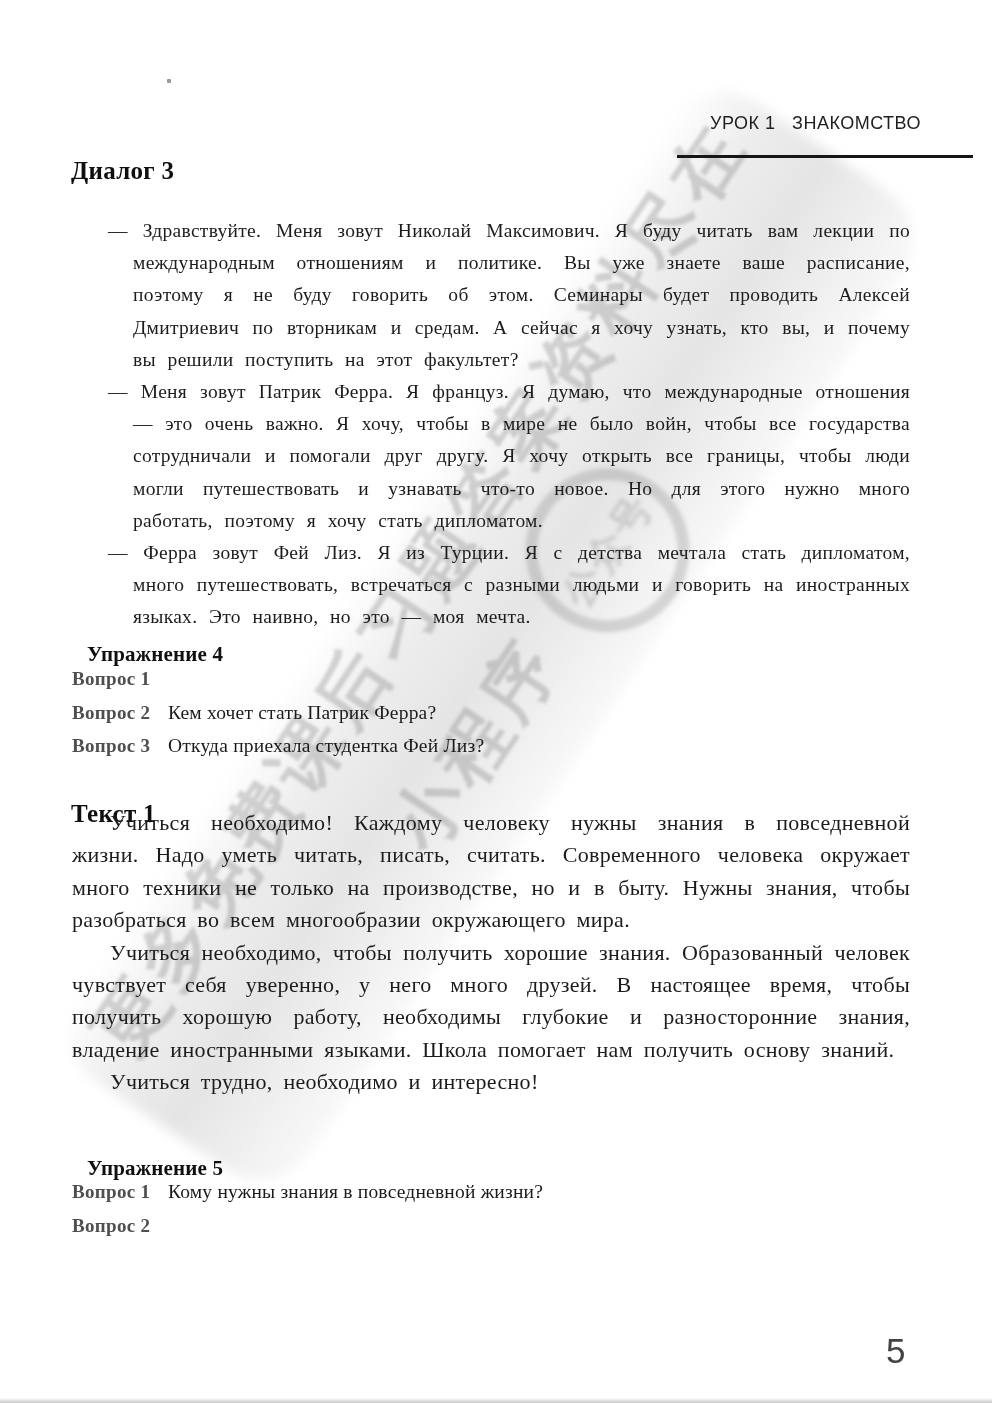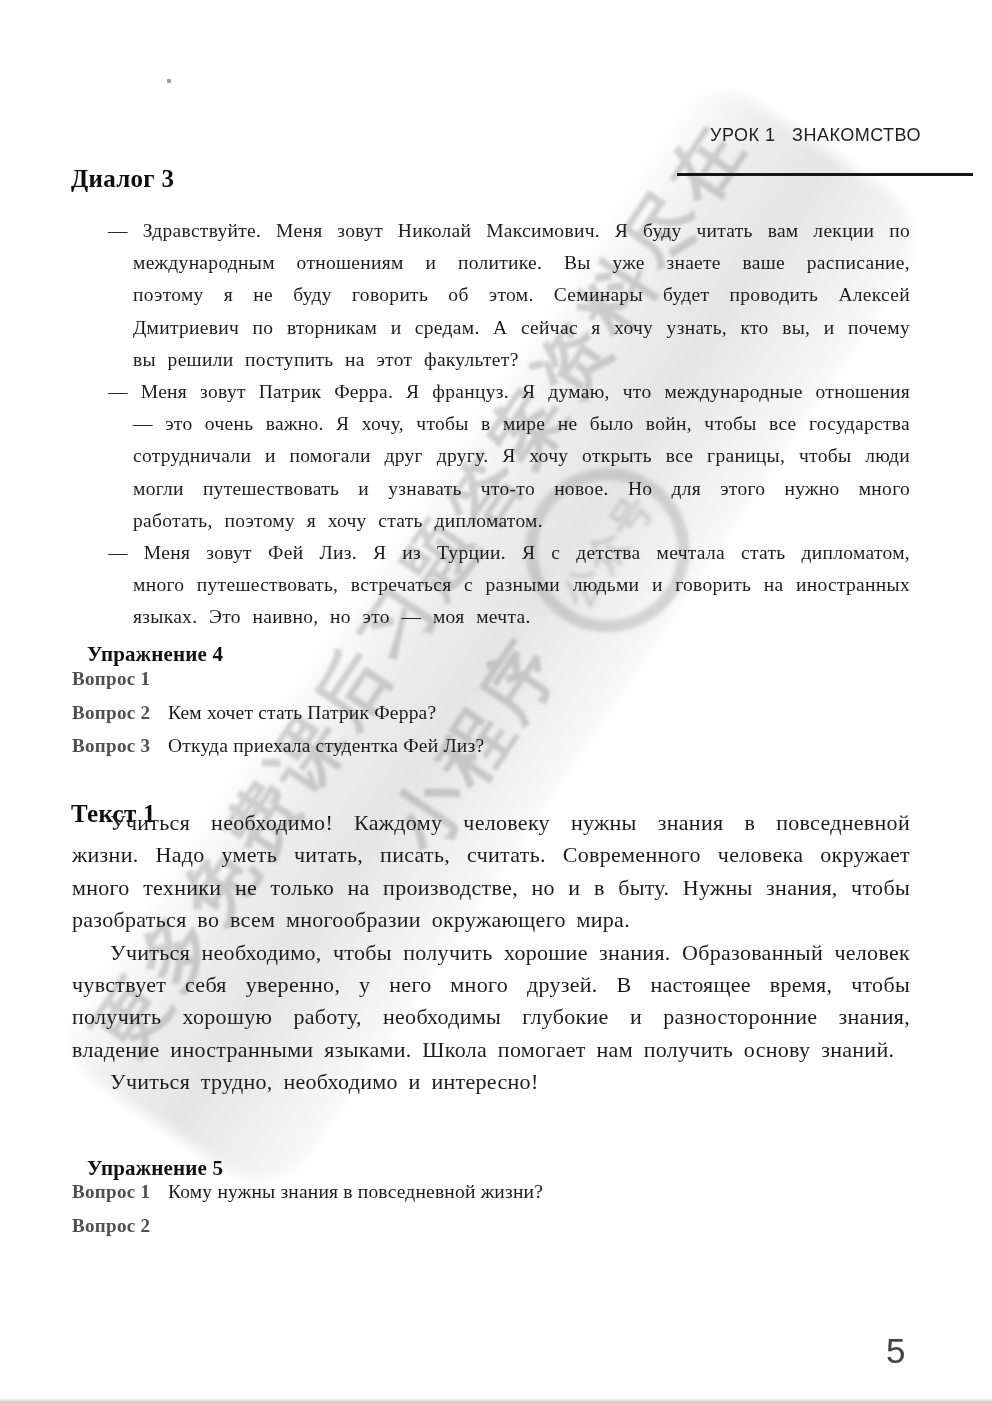--- a/index.html
+++ b/index.html
@@ -4,36 +4,36 @@
 <style>
   html,body { margin:0; padding:0; background:#ffffff; }
   .page {
     position:relative; width:992px; height:1403px; background:#ffffff;
     font-family:"Liberation Serif", serif; color:#1c1c1c; overflow:hidden;
   }
   .content { position:absolute; inset:0; z-index:1; }
 
   
   .lesson-header {
-    position:absolute; top:104px; left:677px; width:296px;
-    border-bottom:3px solid #161616; padding-bottom:6px;
+    position:absolute; top:92px; left:677px; width:296px;
+    border-bottom:3px solid #161616; 
     font-family:"Liberation Sans", sans-serif; font-size:18px; color:#1f1f1f;
     white-space:pre; letter-spacing:0.5px;
   }
 
   
   .h-big {
     position:absolute; left:71px; margin:0;
     font-size:25px; font-weight:bold; color:#0f0f0f; letter-spacing:0.3px;
   }
   .h-mid {
     position:absolute; left:71px; margin:16px;
     font-size:21px; font-weight:bold; color:#101010; letter-spacing:0.2px;
   }
-  .dialog-heading { top:165px; }
+  .dialog-heading { top:157px; }
   .text1-heading  { top:800px;text-align:center; }
   .ex4-heading    { top:626px; }
   .ex5-heading    { top:1140px; }
 
   
   .dialog {
     position:absolute; top:215px; left:72px; width:838px;
     font-size:19.5px; line-height:32.2px; text-align:justify;
     letter-spacing:0.3px; word-spacing:6.5px;
   }
@@ -128,21 +128,21 @@
 
     <div class="lesson-header">
       <span>УРОК 1   ЗНАКОМСТВО</span>
     </div>
 
     <h2 class="h-big dialog-heading">Диалог 3</h2>
 
     <div class="dialog">
       <p>— Здравствуйте. Меня зовут Николай Максимович. Я буду читать вам лекции по международным отношениям и политике. Вы уже знаете ваше расписание, поэтому я не буду говорить об этом. Семинары будет проводить Алексей Дмитриевич по вторникам и средам. А сейчас я хочу узнать, кто вы, и почему вы решили поступить на этот факультет?</p>
       <p>— Меня зовут Патрик Ферра. Я француз. Я думаю, что международные отношения — это очень важно. Я хочу, чтобы в мире не было войн, чтобы все государства сотрудничали и помогали друг другу. Я хочу открыть все границы, чтобы люди могли путешествовать и узнавать что-то новое. Но для этого нужно много работать, поэтому я хочу стать дипломатом.</p>
-      <p>— Меня зовут Фей Лиз. Я из Турции. Я с детства мечтала стать дипломатом, много путешествовать, встречаться с разными людьми и говорить на иностранных языках. Это наивно, но это — моя мечта.</p>
+      <p>— Ферра зовут Фей Лиз. Я из Турции. Я с детства мечтала стать дипломатом, много путешествовать, встречаться с разными людьми и говорить на иностранных языках. Это наивно, но это — моя мечта.</p>
     </div>
 
     <h3 class="h-mid ex4-heading">Упражнение 4</h3>
 
     <div class="questions ex4-questions">
       <div class="q-row">
         <span class="q-label">Вопрос 1</span>
       </div>
       <div class="q-row">
         <span class="q-label">Вопрос 2</span>

